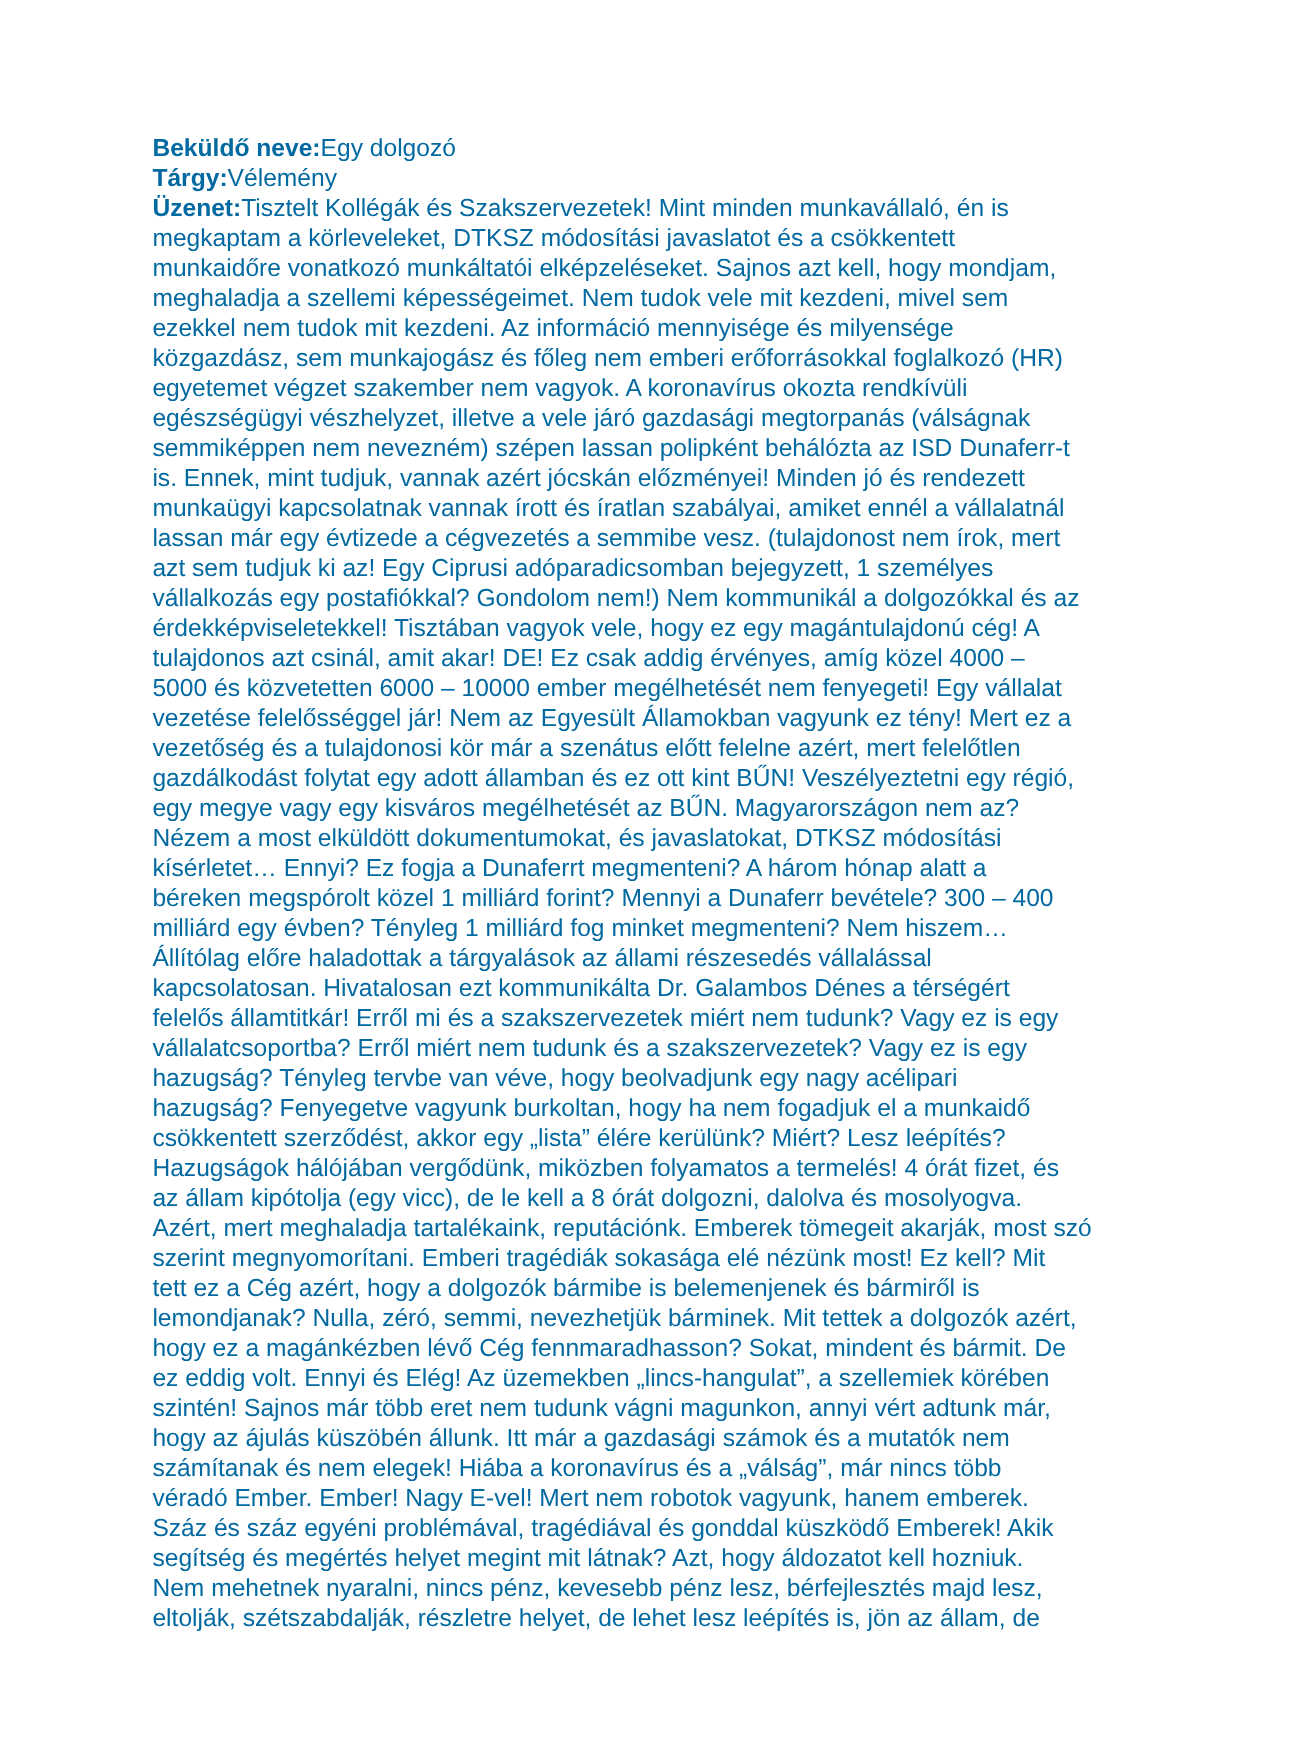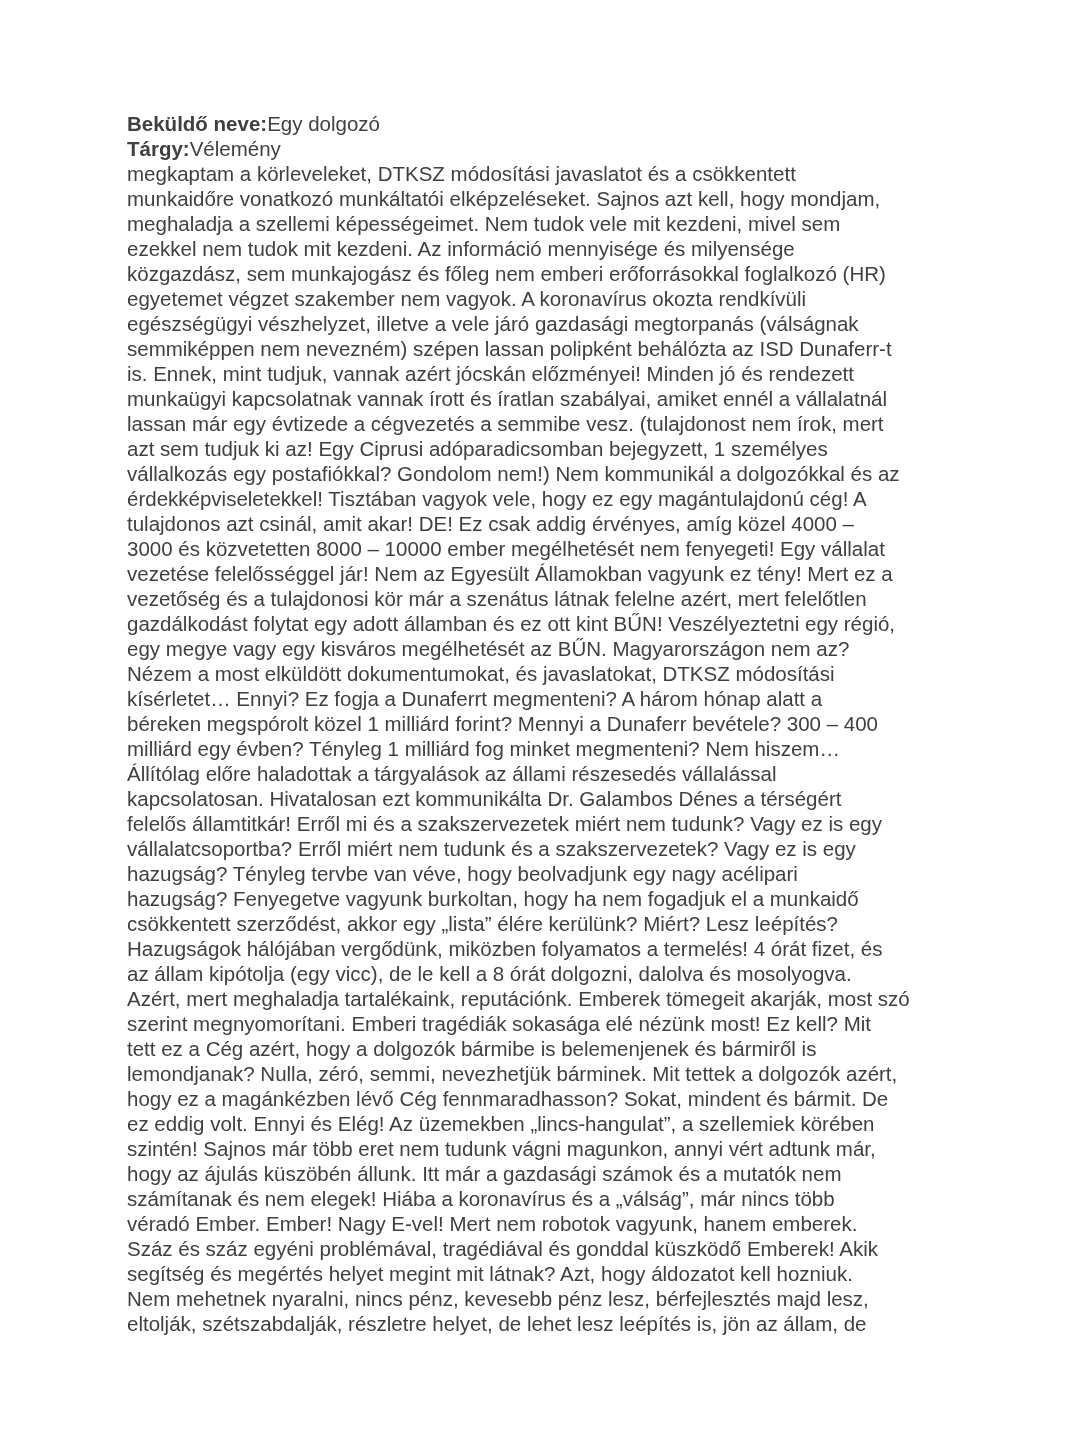--- a/index.html
+++ b/index.html
@@ -10,21 +10,21 @@
   body {
     width: 1079px;
     height: 1456px;
     overflow: hidden;
     position: relative;
   }
   .page {
     position: absolute;
     left: 127px;
     top: 111px;
-    color: #404040;
+    color: #0369a1;
     font-family: "Liberation Sans", sans-serif;
     font-size: 20.5px;
     line-height: 25px;
     font-kerning: normal;
   }
   .line {
     white-space: pre;
     height: 25px;
   }
   .b {
@@ -33,41 +33,42 @@
 </style>
 </head>
 <body>
 
 <div class="page">
 
   <div class="line"><span class="b">Beküldő neve:</span><span>Egy dolgozó</span></div>
 
   <div class="line"><span class="b">Tárgy:</span><span>Vélemény</span></div>
 
+  <div class="line"><span class="b">Üzenet:</span><span>Tisztelt Kollégák és Szakszervezetek! Mint minden munkavállaló, én is</span></div>
 
   <div>
 
   <div class="line">megkaptam a körleveleket, DTKSZ módosítási javaslatot és a csökkentett</div>
       <div class="line">munkaidőre vonatkozó munkáltatói elképzeléseket. Sajnos azt kell, hogy mondjam,</div>
       <div class="line">meghaladja a szellemi képességeimet. Nem tudok vele mit kezdeni, mivel sem</div>
       <div class="line">ezekkel nem tudok mit kezdeni. Az információ mennyisége és milyensége</div>
       <div class="line">közgazdász, sem munkajogász és főleg nem emberi erőforrásokkal foglalkozó (HR)</div>
       <div class="line">egyetemet végzet szakember nem vagyok. A koronavírus okozta rendkívüli</div>
       <div class="line">egészségügyi vészhelyzet, illetve a vele járó gazdasági megtorpanás (válságnak</div>
       <div class="line">semmiképpen nem nevezném) szépen lassan polipként behálózta az ISD Dunaferr-t</div>
       <div class="line">is. Ennek, mint tudjuk, vannak azért jócskán előzményei! Minden jó és rendezett</div>
       <div class="line">munkaügyi kapcsolatnak vannak írott és íratlan szabályai, amiket ennél a vállalatnál</div>
       <div class="line">lassan már egy évtizede a cégvezetés a semmibe vesz. (tulajdonost nem írok, mert</div>
       <div class="line">azt sem tudjuk ki az! Egy Ciprusi adóparadicsomban bejegyzett, 1 személyes</div>
       <div class="line">vállalkozás egy postafiókkal? Gondolom nem!) Nem kommunikál a dolgozókkal és az</div>
       <div class="line">érdekképviseletekkel! Tisztában vagyok vele, hogy ez egy magántulajdonú cég! A</div>
       <div class="line">tulajdonos azt csinál, amit akar! DE! Ez csak addig érvényes, amíg közel 4000 –</div>
-      <div class="line">3000 és közvetetten 8000 – 10000 ember megélhetését nem fenyegeti! Egy vállalat</div>
+      <div class="line">5000 és közvetetten 6000 – 10000 ember megélhetését nem fenyegeti! Egy vállalat</div>
       <div class="line">vezetése felelősséggel jár! Nem az Egyesült Államokban vagyunk ez tény! Mert ez a</div>
-      <div class="line">vezetőség és a tulajdonosi kör már a szenátus látnak felelne azért, mert felelőtlen</div>
+      <div class="line">vezetőség és a tulajdonosi kör már a szenátus előtt felelne azért, mert felelőtlen</div>
       <div class="line">gazdálkodást folytat egy adott államban és ez ott kint BŰN! Veszélyeztetni egy régió,</div>
       <div class="line">egy megye vagy egy kisváros megélhetését az BŰN. Magyarországon nem az?</div>
       <div class="line">Nézem a most elküldött dokumentumokat, és javaslatokat, DTKSZ módosítási</div>
       <div class="line">kísérletet… Ennyi? Ez fogja a Dunaferrt megmenteni? A három hónap alatt a</div>
       <div class="line">béreken megspórolt közel 1 milliárd forint? Mennyi a Dunaferr bevétele? 300 – 400</div>
       <div class="line">milliárd egy évben? Tényleg 1 milliárd fog minket megmenteni? Nem hiszem…</div>
       <div class="line">Állítólag előre haladottak a tárgyalások az állami részesedés vállalással</div>
       <div class="line">kapcsolatosan. Hivatalosan ezt kommunikálta Dr. Galambos Dénes a térségért</div>
       <div class="line">felelős államtitkár! Erről mi és a szakszervezetek miért nem tudunk? Vagy ez is egy</div>
       <div class="line">vállalatcsoportba? Erről miért nem tudunk és a szakszervezetek? Vagy ez is egy</div>

